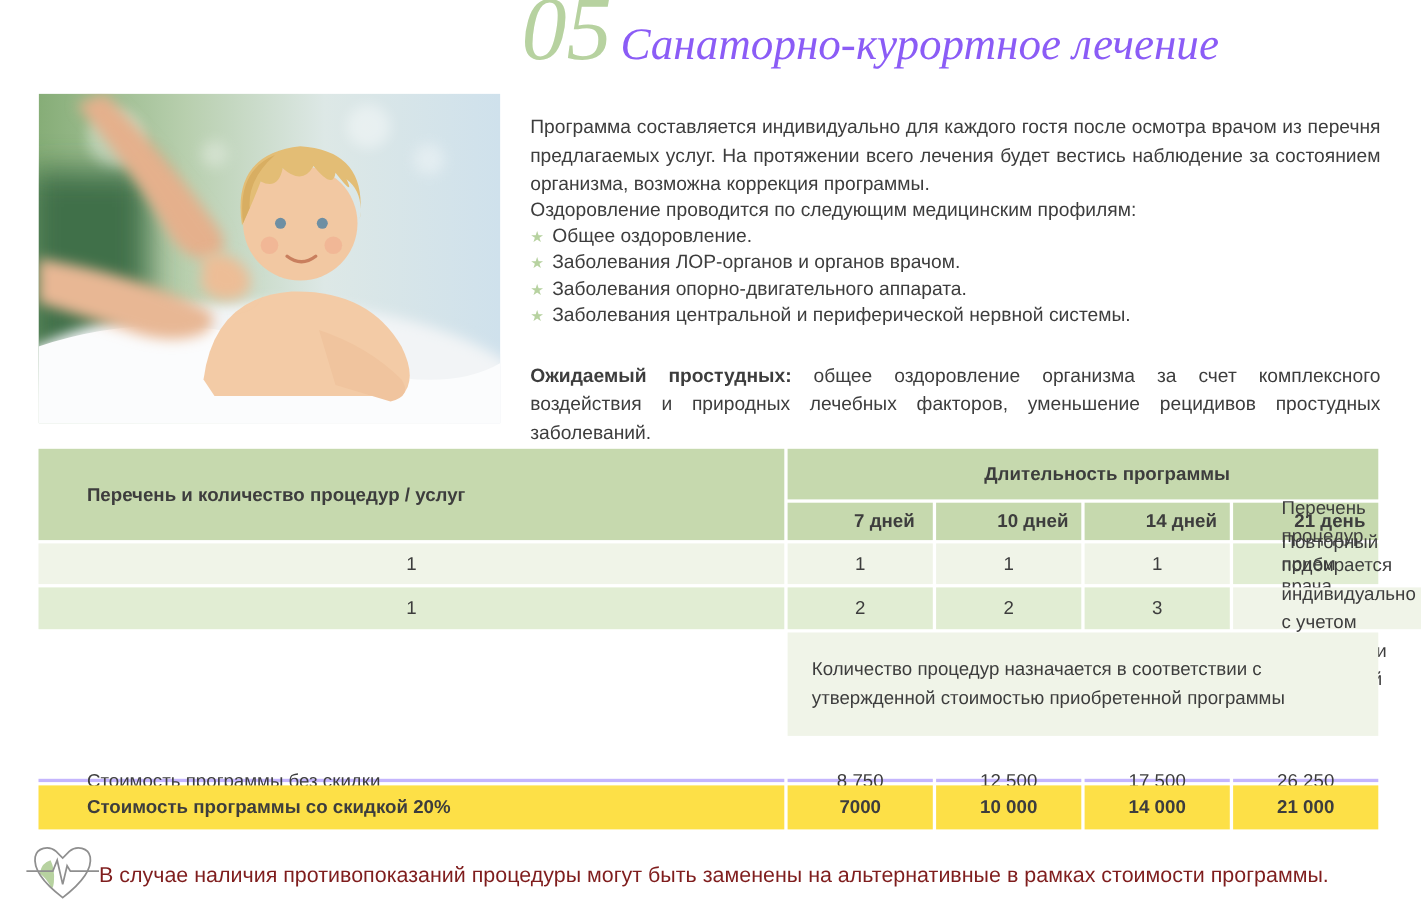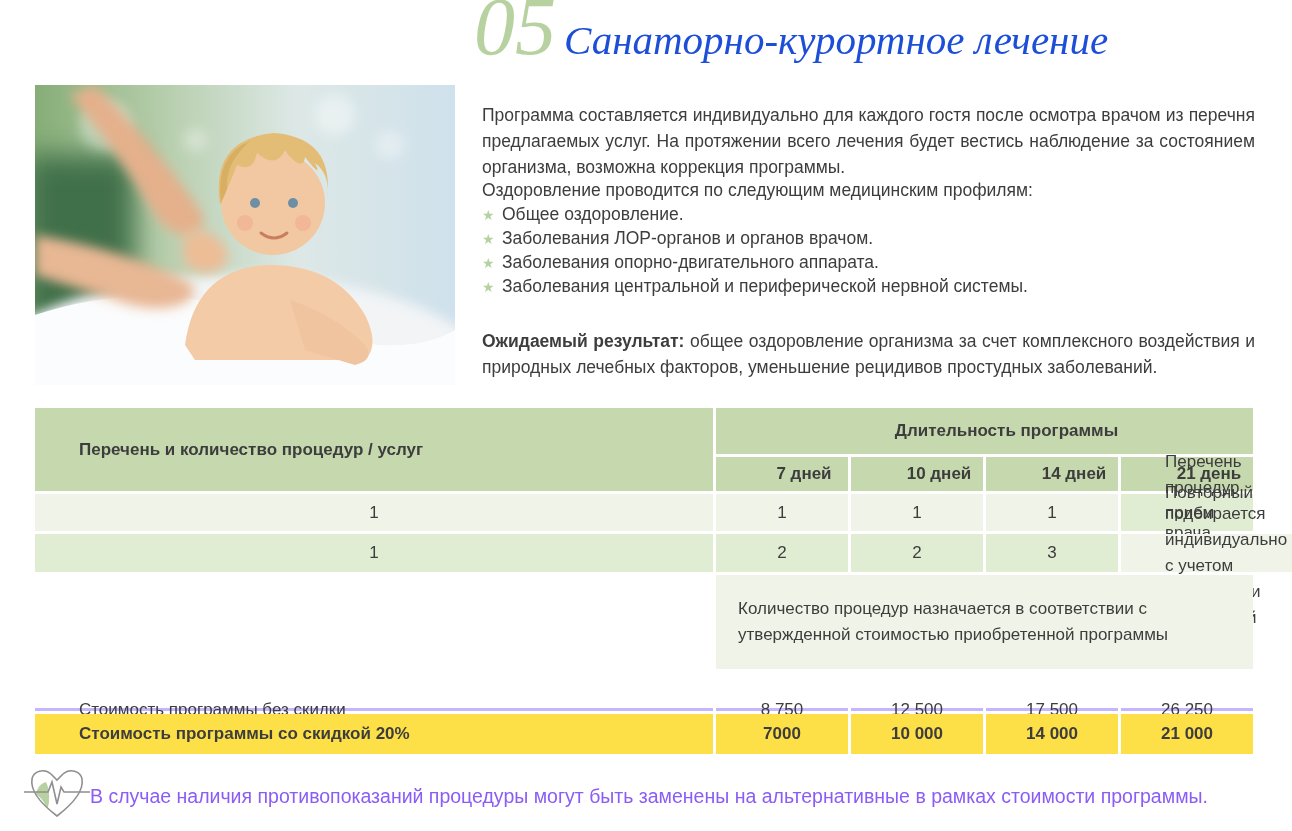--- a/index.html
+++ b/index.html
@@ -9,21 +9,21 @@
   }
   
   .page-num{
     position:absolute;left:474px;top:-14px;
     font-family:"Liberation Serif",serif;font-style:italic;
     font-size:82px;line-height:1;color:#b7d2a0;font-weight:400;
   }
   .page-title{
     position:absolute;left:564px;top:16px;
     font-family:"Liberation Serif",serif;font-style:italic;
-    font-size:41px;color:#1d4ed8;font-weight:400;white-space:nowrap;
+    font-size:41px;color:#8b5cf6;font-weight:400;white-space:nowrap;
   }
   
   .photo{position:absolute;left:35px;top:85px;width:420px;height:300px;overflow:hidden;}
   
   .intro{position:absolute;left:482px;top:0;width:773px;}
   .para{position:absolute;left:0;width:773px;font-size:17.5px;line-height:26px;text-align:justify;}
   .p1{top:84px;}
   .profiles-heading{position:absolute;left:0;top:178px;font-size:17.5px;line-height:24px;}
   .profiles{position:absolute;left:0;top:202px;width:773px;}
   .profile-item{display:flex;align-items:baseline;height:24px;font-size:17.5px;line-height:24px;}
@@ -48,21 +48,21 @@
   .light{background:#f0f4e8;}
   .left-head{grid-row:1 / span 2;grid-column:1;font-weight:700;}
   .duration{grid-row:1;grid-column:2 / span 4;justify-content:center;font-weight:700;}
   .sub{grid-row:2;font-weight:700;}
   .merged{grid-column:2 / span 4;padding-left:22px;padding-right:16px;line-height:26px;}
   .tall{line-height:26px;}
   
   .footer-icon{position:absolute;left:22px;top:760px;width:70px;height:64px;}
   .footer-note{
     position:absolute;left:90px;top:783px;width:1180px;
-    font-size:19.5px;line-height:26px;color:#8b5cf6;
+    font-size:19.5px;line-height:26px;color:#7f1d1d;
   }
 </style>
 </head>
 <body>
 
 <div class="page-num">05</div>
 <div class="page-title">Санаторно-курортное лечение</div>
 
 <div class="photo">
   <svg width="420" height="300" viewBox="0 0 420 300">
@@ -126,21 +126,21 @@
     </div>
     <div class="profile-item">
       <span class="star">★</span>
       <span>Заболевания опорно-двигательного аппарата.</span>
     </div>
     <div class="profile-item">
       <span class="star">★</span>
       <span>Заболевания центральной и периферической нервной системы.</span>
     </div>
   </div>
-  <p class="para result"><span class="b">Ожидаемый результат:</span><span> общее оздоровление организма за счет комплексного воздействия и природных лечебных факторов, уменьшение рецидивов простудных заболеваний.</span></p>
+  <p class="para result"><span class="b">Ожидаемый простудных:</span><span> общее оздоровление организма за счет комплексного воздействия и природных лечебных факторов, уменьшение рецидивов простудных заболеваний.</span></p>
 </div>
 
 <div class="price-table">
   <div class="cell lbl g-head left-head">Перечень и количество процедур / услуг</div>
   <div class="cell g-head duration">Длительность программы</div>
   <div class="cell num g-head sub">7 дней</div>
   <div class="cell num g-head sub">10 дней</div>
   <div class="cell num g-head sub">14 дней</div>
   <div class="cell num g-head sub">21 день</div>
 

